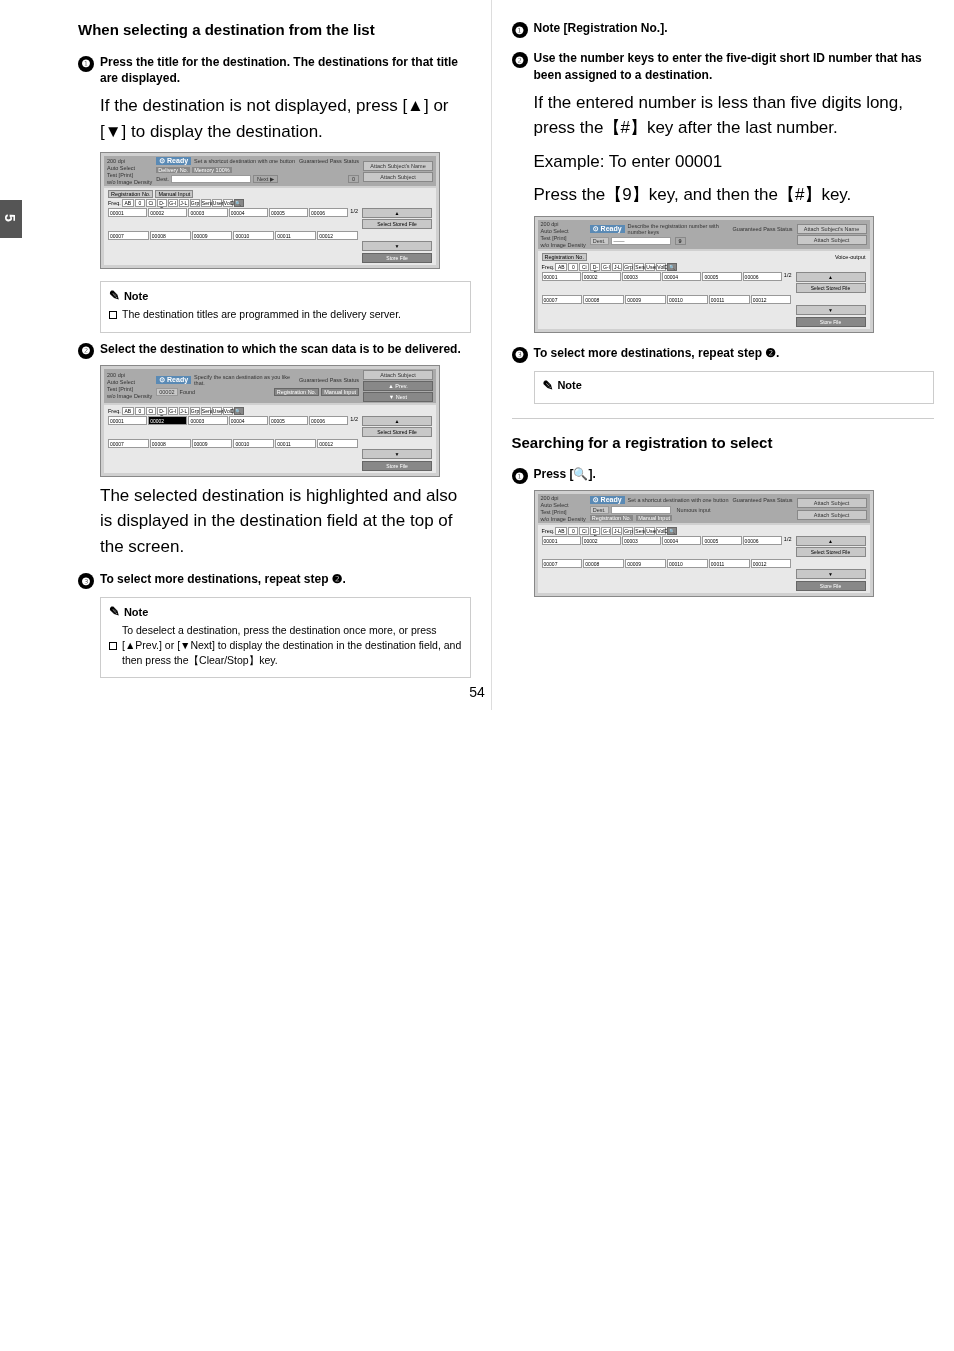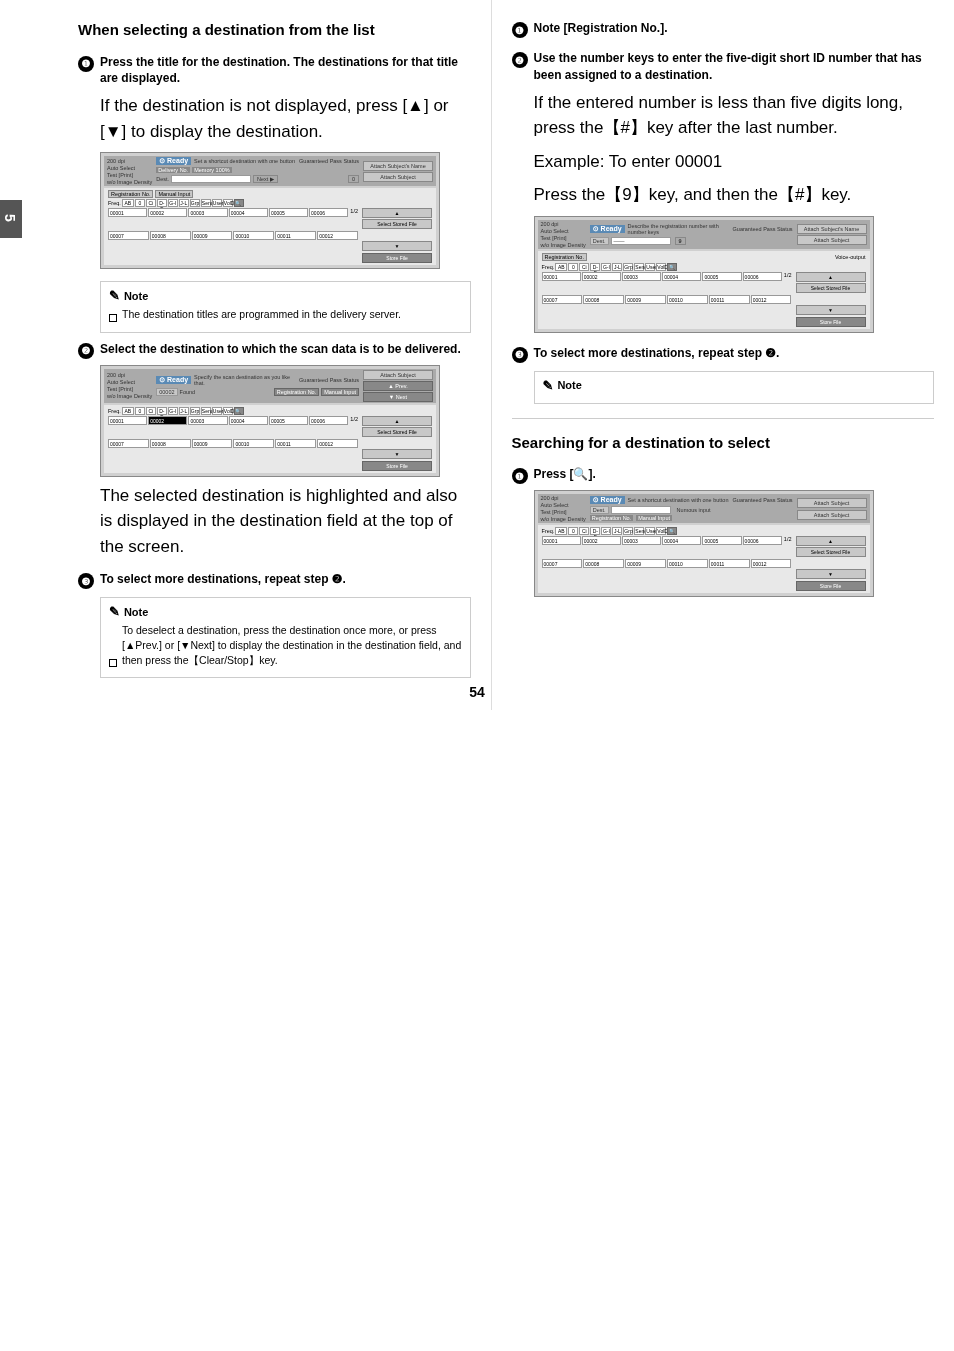--- a/index.html
+++ b/index.html
@@ -82,21 +82,21 @@
       margin-bottom: 4px;
       font-size: 11px;
       font-weight: bold;
     }
     .note-icon {
       margin-right: 4px;
       font-size: 13px;
     }
     .note-item {
       display: flex;
-      align-items: flex-end;
+      align-items: center;
       font-size: 10.5px;
       line-height: 1.4;
       margin-bottom: 4px;
     }
     .note-checkbox {
       width: 8px;
       height: 8px;
       border: 1px solid #000;
       margin-right: 5px;
       margin-top: 2px;
@@ -519,21 +519,21 @@
           <div class="note-block">
             <div class="note-header">
               <span class="note-icon">✎</span>
               <span>Note</span>
             </div>
           </div>
         </div>
 
         <hr class="divider-h">
 
-        <div class="section-title">Searching for a destination to select</div>
+        <div class="section-title">Searching for a registration to select</div>
 
         <div class="step-block">
           <div class="step-header">
             <span class="step-number">❶</span>
             <span class="step-text">Press [🔍].</span>
           </div>
 
           <div class="dev-container">
             <div class="dev-top-bar">
               <div style="display:flex; flex-direction:column; font-size:5.5px; gap:1px;">
@@ -611,17 +611,17 @@
                   <div style="background:#888; color:#fff; border:1px solid #666; font-size:5px; padding:1px 3px; text-align:center; width:70px; margin-top:1px;">Store File</div>
                 </div>
               </div>
             </div>
           </div>
         </div>
 
       </div>
     </div>
 
-    <div style="position:absolute; bottom:10px; left:50%; transform:translateX(-50%); font-size:14px; font-weight:bold;text-align:center;">54</div>
+    <div style="position:absolute; bottom:10px; left:50%; transform:translateX(-50%); font-size:14px; font-weight:normal;text-align:center;">54</div>
 
   </div>
 
 </div>
 
 </body></html>

